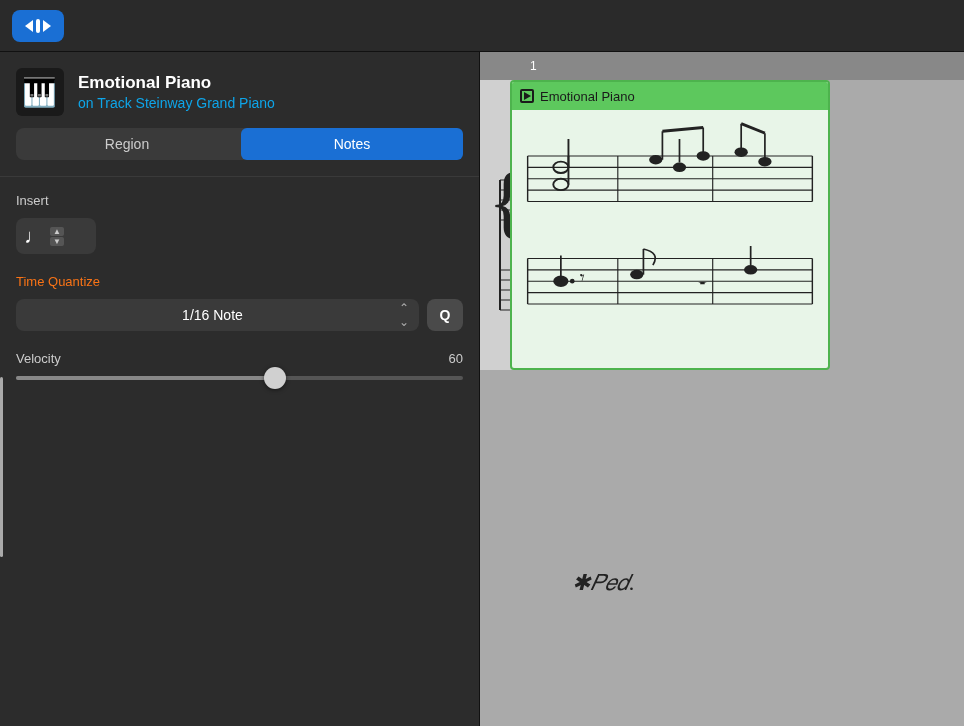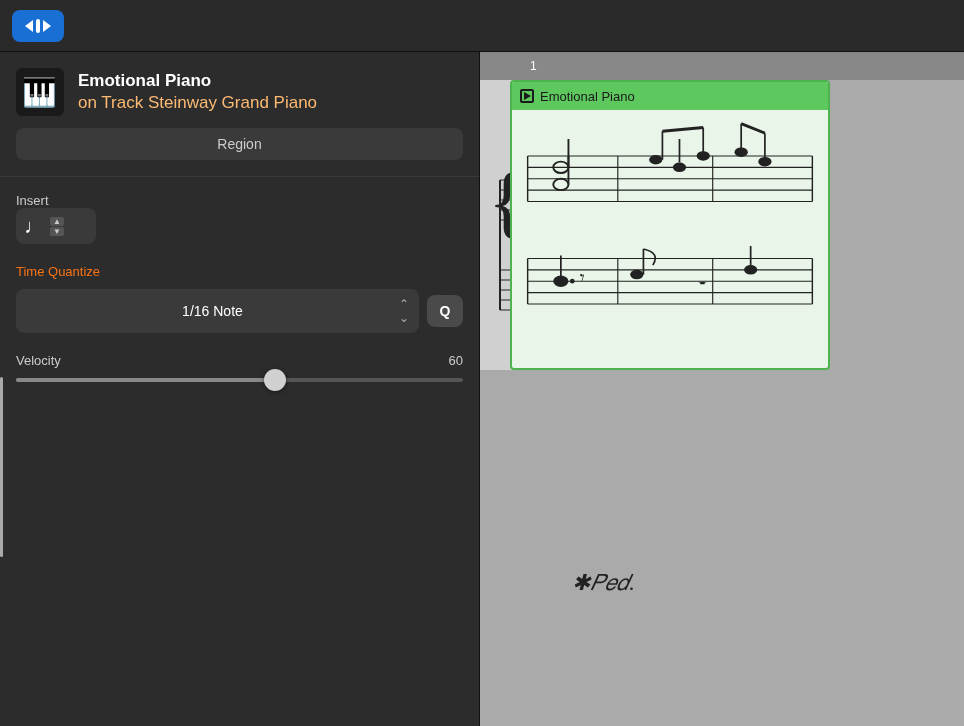--- a/index.html
+++ b/index.html
@@ -86,22 +86,22 @@
       justify-content: center;
       font-size: 28px;
       flex-shrink: 0;
     }
     .track-text .track-name {
       font-size: 17px;
       font-weight: 600;
       color: #ffffff;
     }
     .track-text .track-subtitle {
-      font-size: 17px;
-      color: #fdba74;
+      font-size: 14px;
+      color: #0ea5e9;
       margin-top: 2px;
     }
 
     
     .tab-row {
       display: flex;
       margin: 0 16px 16px 16px;
       background: #3a3a3a;
       border-radius: 8px;
       padding: 0;
@@ -132,20 +132,21 @@
       margin: 0 0 0 0;
     }
 
     
     .section {
       padding: 16px 16px 0 16px;
     }
     .section-label {
       font-size: 13px;
       color: #cccccc;
+      margin-bottom: 10px;
     }
     .insert-control {
       display: flex;
       align-items: center;
       background: #3a3a3a;
       border-radius: 8px;
       width: 80px;
       height: 36px;
       padding: 0 8px;
       gap: 6px;
@@ -182,21 +183,21 @@
       color: #f97316;
       margin-bottom: 10px;
     }
     .quantize-row {
       display: flex;
       align-items: center;
       gap: 8px;
     }
     .quantize-select {
       flex: 1;
-      height: 44px;
+      height: 32px;
       background: #3a3a3a;
       border: none;
       border-radius: 8px;
       color: #ffffff;
       font-size: 14px;
       text-align: center;
       padding: 0 10px;
       cursor: pointer;
       display: flex;
       align-items: center;
@@ -412,20 +413,21 @@
         <span>🎹</span>
       </div>
       <div class="track-text">
         <div class="track-name">Emotional Piano</div>
         <div class="track-subtitle">on Track Steinway Grand Piano</div>
       </div>
     </div>
 
     <div class="tab-row">
       <button class="tab-btn inactive">Region</button>
+      <button class="tab-btn active">Notes</button>
     </div>
 
     <div class="divider-line"></div>
 
     <div class="left-panel-inner">
 
       <div class="left-accent"></div>
 
       <div class="section">
         <div class="section-label">Insert</div>

